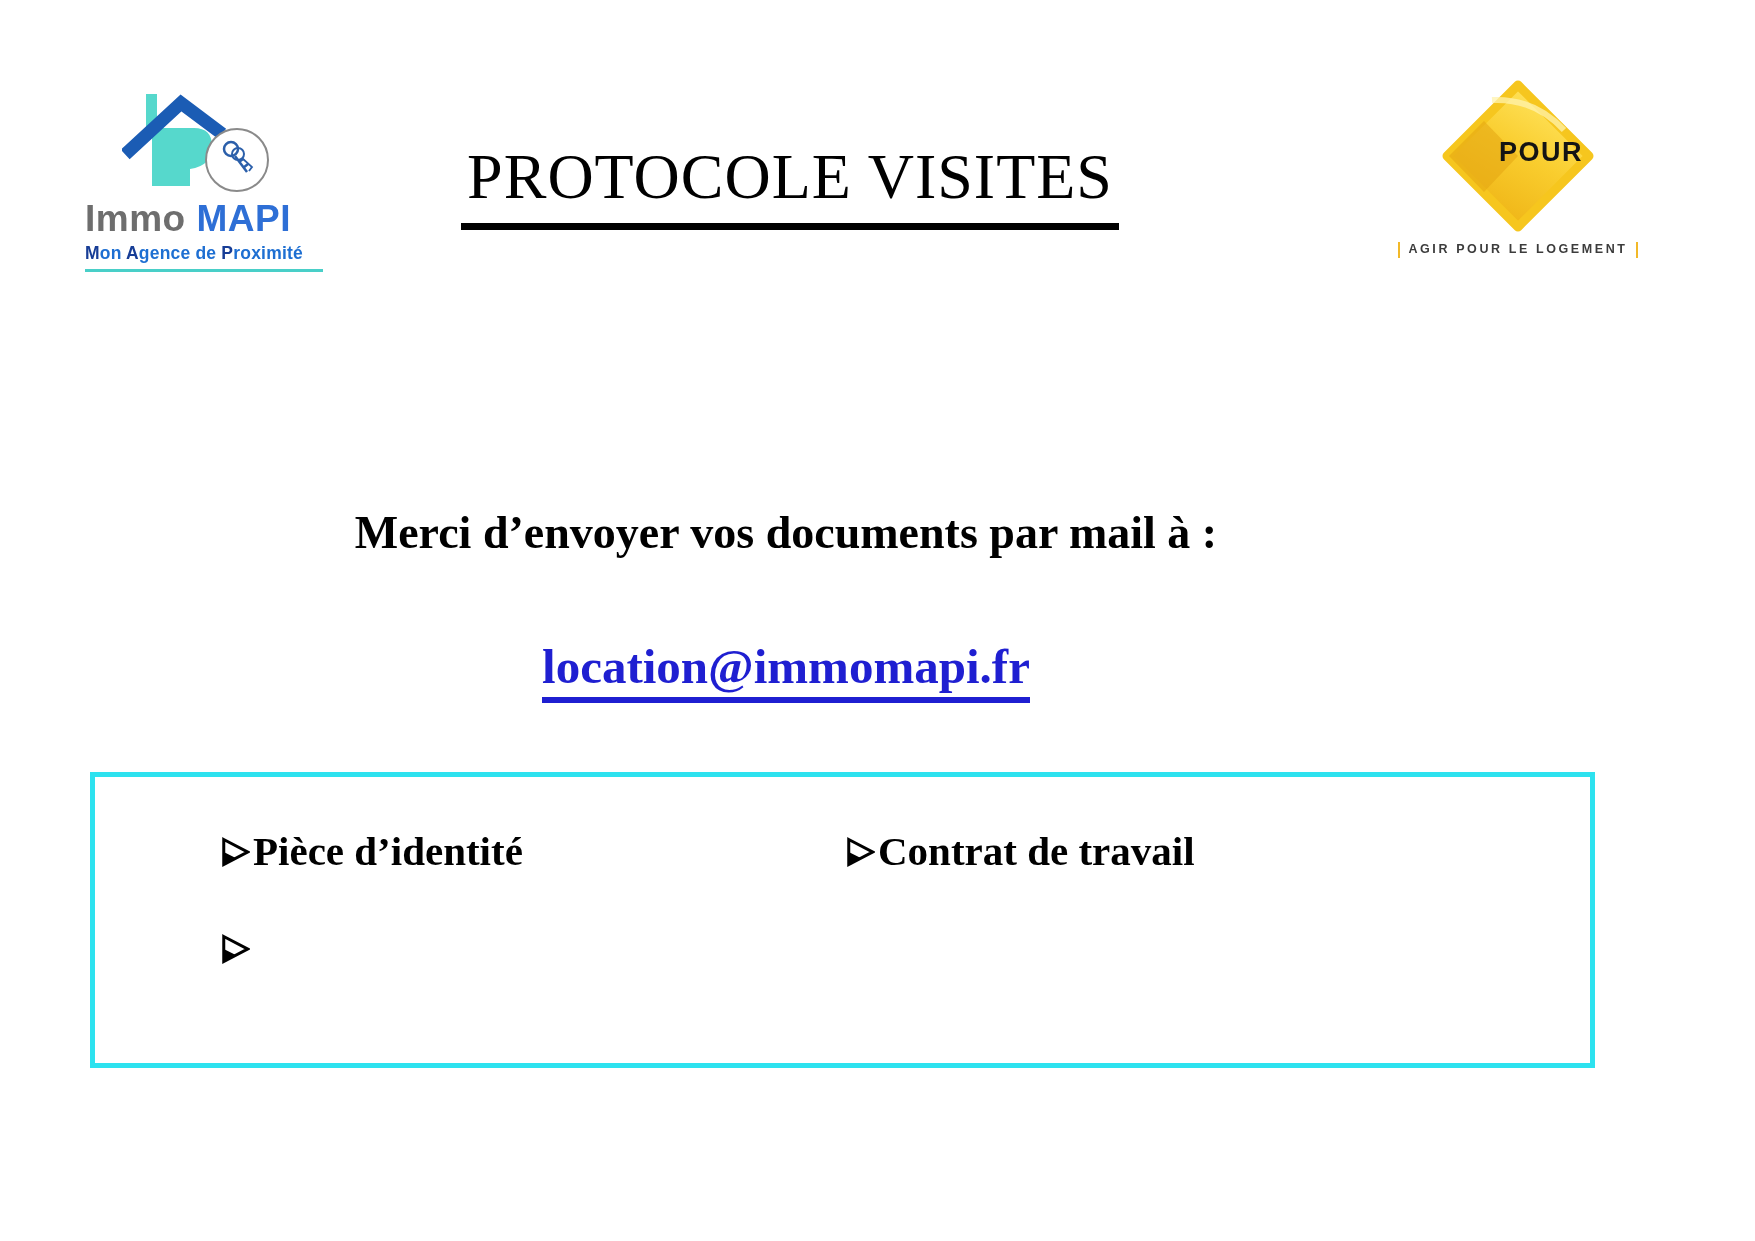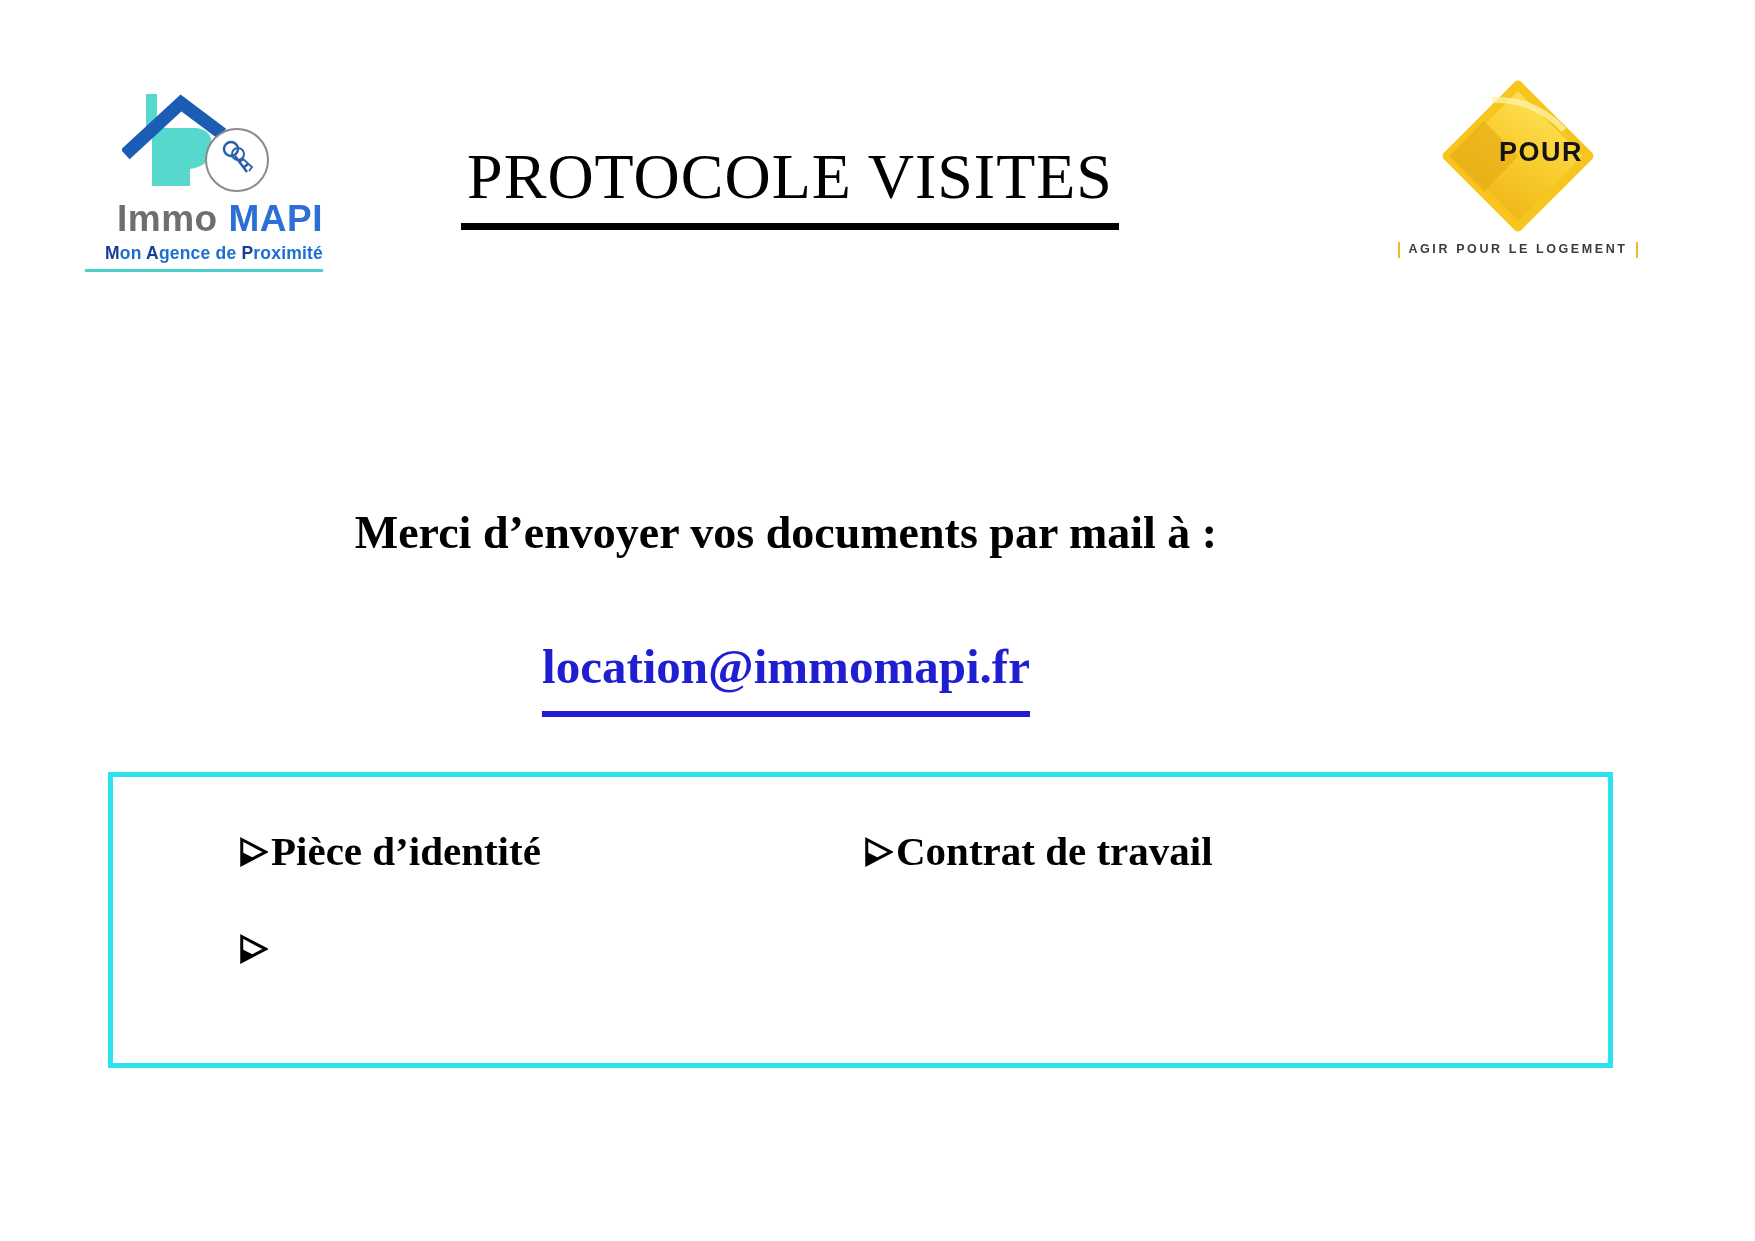--- a/index.html
+++ b/index.html
@@ -5,21 +5,21 @@
   html,body{margin:0;padding:0;background:#ffffff;}
   .page{
     position:relative;
     width:1755px;height:1241px;
     background:#ffffff;
     font-family:"Liberation Serif","DejaVu Serif",serif;
     overflow:hidden;
   }
 
   
-  .logo-immomapi{position:absolute;left:85px;top:86px;width:238px;text-align:right;
+  .logo-immomapi{position:absolute;left:85px;top:86px;width:238px;text-align:left;
     font-family:"Liberation Sans","DejaVu Sans",sans-serif;}
   .house-svg{display:block;margin:0 auto;}
   .immo-name{font-size:37px;font-weight:bold;line-height:1;margin-top:-4px;letter-spacing:0.5px;}
   .immo-name .gray{color:#6e6e6e;}
   .immo-name .blue{color:#2e6fd6;}
   .immo-sub{font-size:17.5px;font-weight:bold;margin-top:6px;letter-spacing:0.2px;}
   .immo-sub .ini{color:#173d96;}
   .immo-sub .rest{color:#1e6fd2;}
   .immo-underline{height:3px;background:#49cfc8;margin-top:5px;}
 
@@ -37,24 +37,24 @@
   .fnaim-tagline{margin-top:10px;display:flex;justify-content:center;gap:8px;}
   .fnaim-tagline .bar{width:3px;height:16px;background:#f2b929;}
   .fnaim-tagline .tg{font-size:12.5px;font-weight:bold;letter-spacing:2.6px;color:#3c3c3c;white-space:nowrap;}
 
   
   .line{position:absolute;left:0;width:1572px;text-align:center;color:#000;font-weight:bold;}
   .line1{top:376px;font-size:45px;}
   .line2{top:506px;font-size:46px;font-family:Liberation Serif, serif;}
   .email-line{top:638px;font-size:49px;}
   .email-link{color:#1f1fd1;text-decoration:none;border-bottom:6px solid #1f1fd1;
-    padding-bottom:16px;display:inline-block;}
+    padding-bottom:2px;display:inline-block;}
 
   
-  .docs-box{position:absolute;left:108px;top:772px;width:1495px;height:286px;
+  .docs-box{position:absolute;left:90px;top:772px;width:1495px;height:286px;
     border:5px solid #2de2ef;background:#ffffff;}
   .docs-grid{display:grid;grid-template-columns:625px 1fr;row-gap:52px;
     padding:52px 0 0 125px;}
   .doc-item{display:flex;align-items:flex-start;font-size:41px;font-weight:bold;color:#000;line-height:1.1;}
   .bullet{flex:0 0 auto;width:30px;height:30px;margin-top:8px;margin-right:3px;}
 </style>
 </head>
 <body>
 
 <div class="page">

